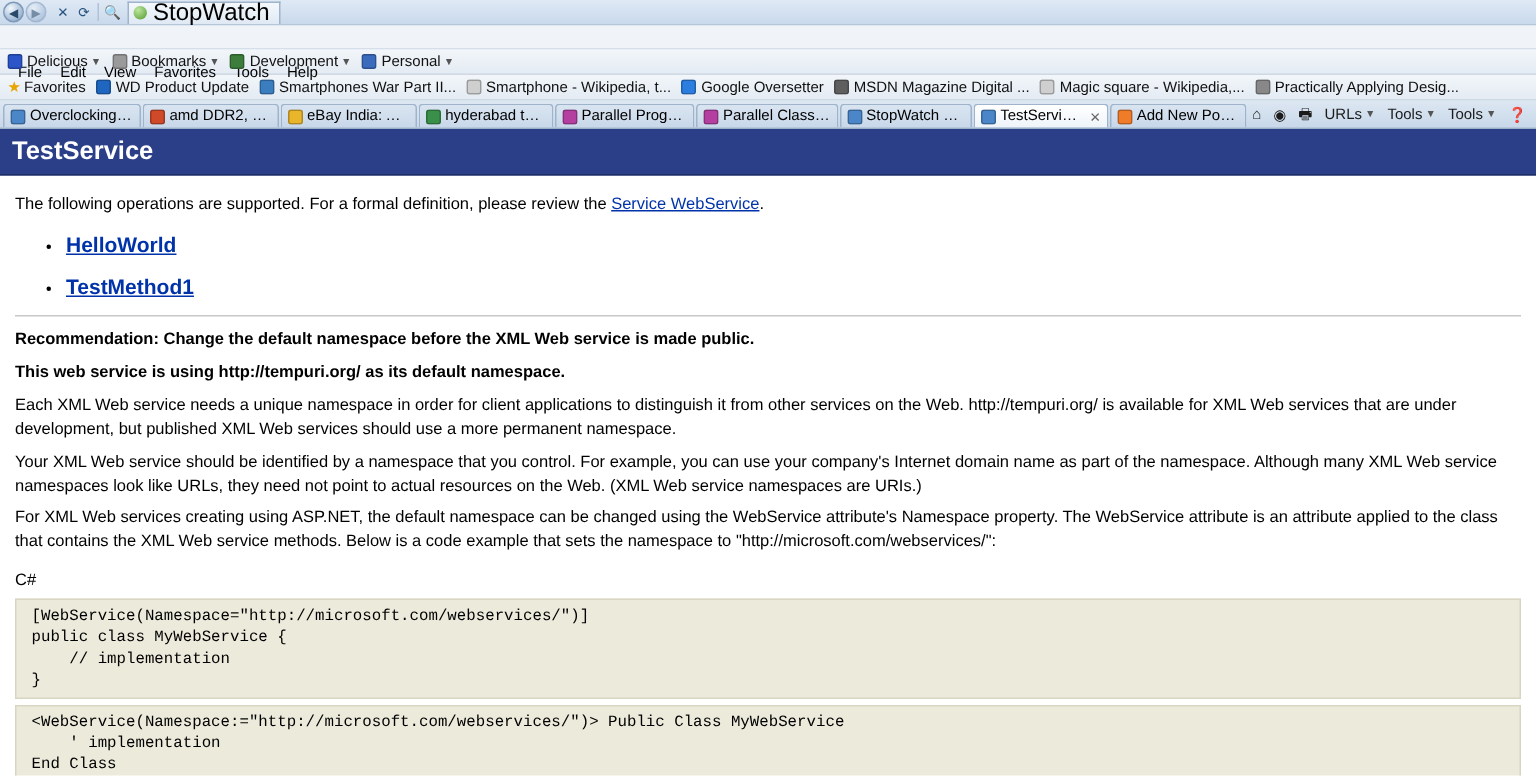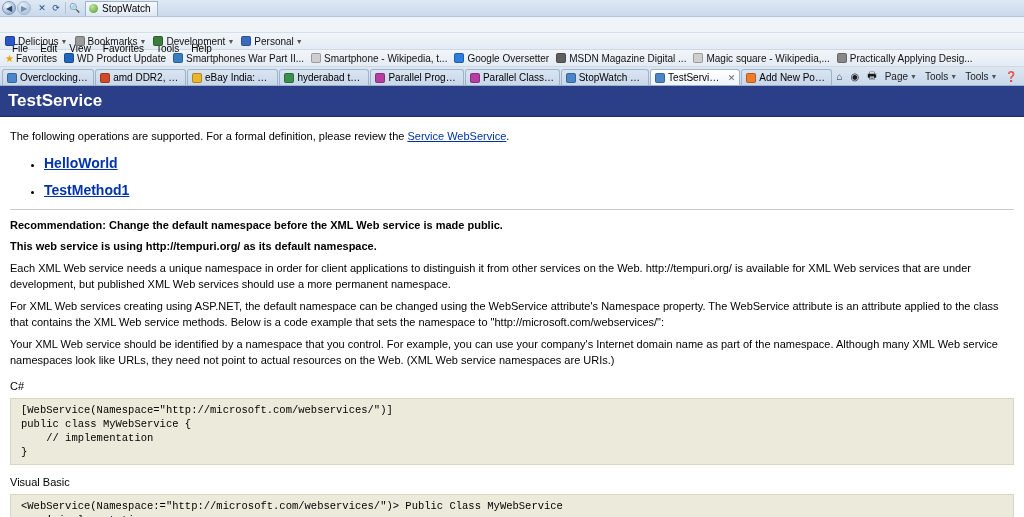--- a/index.html
+++ b/index.html
@@ -84,21 +84,21 @@
   }
   .stopwatch-tab {
     display: flex; align-items: center;
     height: 15px;
     padding: 0 6px 0 3px;
     background: linear-gradient(#f4f8fc, #dfe9f4);
     border: 1px solid #9fb4ca;
     border-bottom: none;
     margin-left: 3px;
     box-sizing: border-box;
-    font-size: 10px;
+    font-size: 16px;
   }
   .sw-dot {
     width: 9px; height: 9px; border-radius: 50%;
     background: radial-gradient(circle at 35% 30%, #bfe6a0, #4f9a2b);
     margin-right: 4px;
   }
   
   .menubar {
     height: 15px;
     display: flex;
@@ -361,21 +361,21 @@
       </div>
     <div class="tab">
         <span class="favicon" style="background:#f07c2a"></span>
         <span class="lbl">Add New Post &lt; C...</span>
       </div>
     <div class="tabstrip-right">
       <span class="cmd">⌂</span>
       <span class="cmd">◉</span>
       <span class="cmd">🖶</span>
       <span class="cmd">
-          <span>Page</span>
+          <span>URLs</span>
           <span class="chev">▼</span>
         </span>
       <span class="cmd">
           <span>Tools</span>
           <span class="chev">▼</span>
         </span>
       <span class="cmd">
           <span>Tools</span>
           <span class="chev">▼</span>
         </span>
@@ -395,28 +395,27 @@
     <ul class="ops">
       <li><a class="link" href="#">HelloWorld</a></li>
       <li><a class="link" href="#">TestMethod1</a></li>
     </ul>
 
     <hr class="rule">
 
     <p class="b">Recommendation: Change the default namespace before the XML Web service is made public.</p>
     <p class="b">This web service is using http://tempuri.org/ as its default namespace.</p>
     <p class="t">Each XML Web service needs a unique namespace in order for client applications to distinguish it from other services on the Web. http://tempuri.org/ is available for XML Web services that are under development, but published XML Web services should use a more permanent namespace.</p>
+    <p class="t">Your XML Web service should be identified by a namespace that you control. For example, you can use your company's Internet domain name as part of the namespace. Although many XML Web service namespaces look like URLs, they need not point to actual resources on the Web. (XML Web service namespaces are URIs.)</p>
     <p class="t">For XML Web services creating using ASP.NET, the default namespace can be changed using the WebService attribute's Namespace property. The WebService attribute is an attribute applied to the class that contains the XML Web service methods. Below is a code example that sets the namespace to "http://microsoft.com/webservices/":</p>
-    <p class="t">Your XML Web service should be identified by a namespace that you control. For example, you can use your company's Internet domain name as part of the namespace. Although many XML Web service namespaces look like URLs, they need not point to actual resources on the Web. (XML Web service namespaces are URIs.)</p>
 
     <div class="lang-label">C#</div>
     <pre class="code">[WebService(Namespace="http://microsoft.com/webservices/")]
 public class MyWebService {
     // implementation
 }</pre>
 
-    <div class="lang-label">Visual Basic</div>
     <pre class="code">&lt;WebService(Namespace:="http://microsoft.com/webservices/")&gt; Public Class MyWebService
     ' implementation
 End Class</pre>
 
   </div>
 </div>
 
 </body></html>

